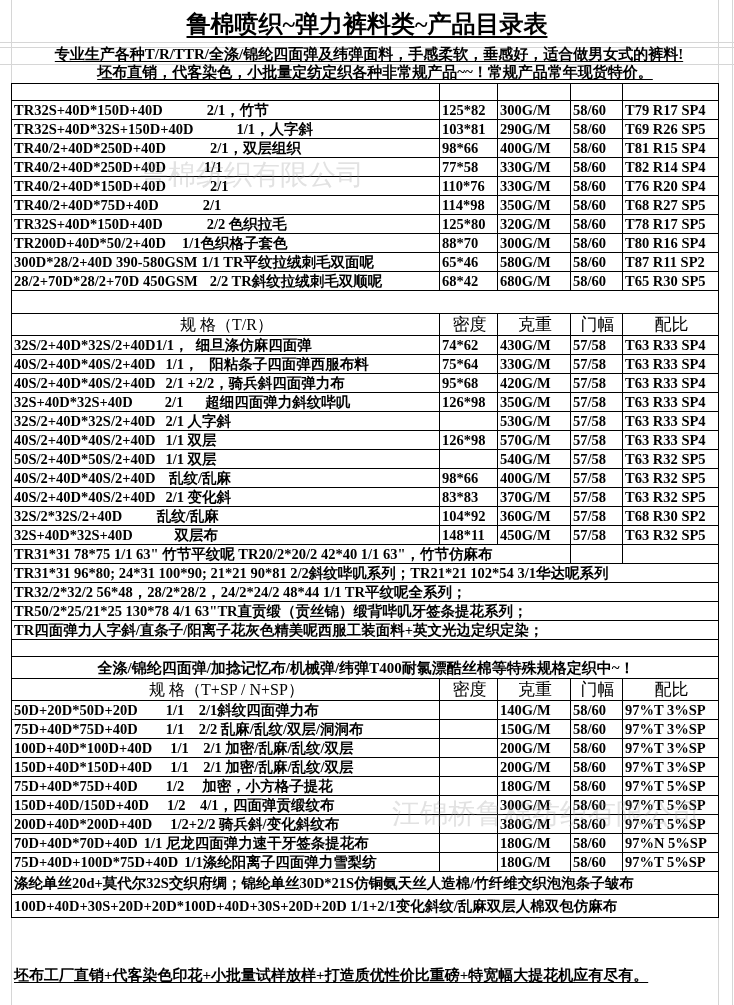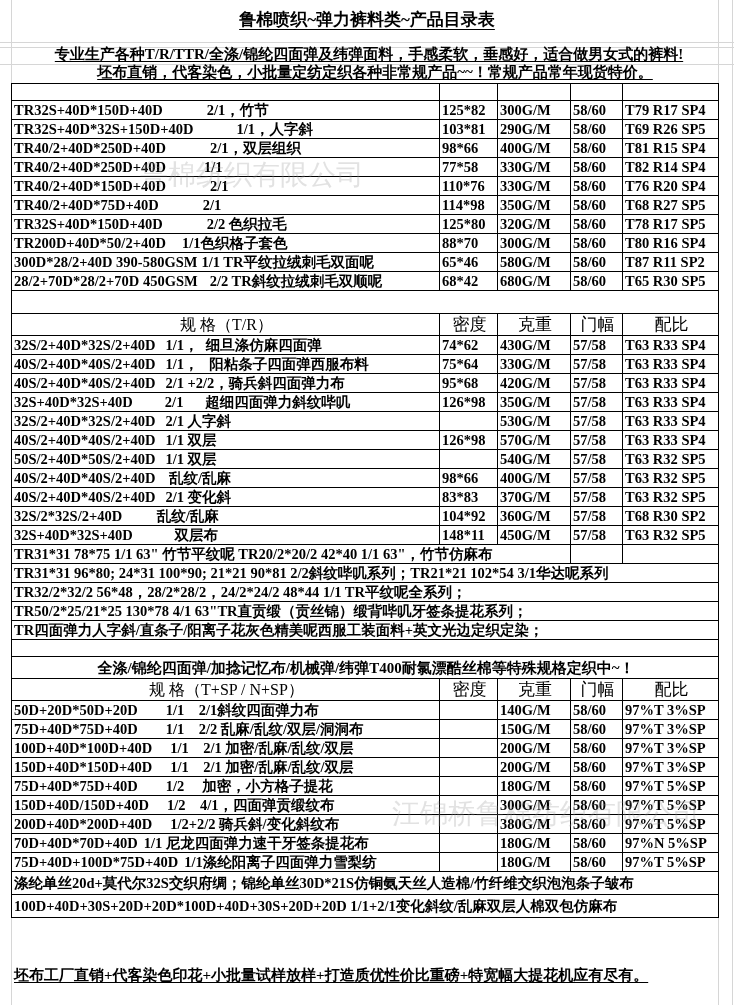--- a/index.html
+++ b/index.html
@@ -6,21 +6,21 @@
     body {
       width: 734px; height: 1005px; position: relative; overflow: hidden;
       font-family: "Liberation Serif", "DejaVu Serif", serif;
       color: #000;
     }
     .vline { position: absolute; top: 0; bottom: 0; width: 1px; background: #d6d6d6; }
     .hline { position: absolute; left: 0; right: 0; height: 1px; background: #d6d6d6; }
 
     .title {
       position: absolute; left: 0; top: 8px; width: 734px; text-align: center;
-      font-size: 17px; font-weight: bold; letter-spacing: 0px;
+      font-size: 24px; font-weight: bold; letter-spacing: 0px;
     }
     .title span { text-decoration: underline; text-underline-offset: 4px; }
     .intro {
       position: absolute; left: 0; width: 734px; text-align: center;
       font-size: 15px; font-weight: bold;
     }
     .intro span { text-decoration: underline; text-underline-offset: 2px; }
     .intro1 { top: 45px; left: 2px; }
     .intro2 { top: 63px; left: 8px; }
 
@@ -170,21 +170,21 @@
         <td colspan="5"></td>
       </tr>
       <tr class="hdr">
         <td class="spec">规  格（T/R）</td>
         <td>密度</td>
         <td>克重</td>
         <td>门幅</td>
         <td>配比</td>
       </tr>
       <tr>
-        <td><span class="spec-code">32S/2+40D*32S/2+40D</span><span class="spec-weave" style="white-space: pre; margin-left: 10px;">1/1，  细旦涤仿麻四面弹</span></td>
+        <td><span class="spec-code">32S/2+40D*32S/2+40D</span><span class="spec-weave" style="white-space: pre; ">1/1，  细旦涤仿麻四面弹</span></td>
         <td>74*62</td>
         <td>430G/M</td>
         <td>57/58</td>
         <td>T63 R33 SP4</td>
       </tr>
       <tr>
         <td><span class="spec-code">40S/2+40D*40S/2+40D</span><span class="spec-weave" style="white-space: pre; margin-left: 10px;">1/1，   阳粘条子四面弹西服布料</span></td>
         <td>75*64</td>
         <td>330G/M</td>
         <td>57/58</td>

